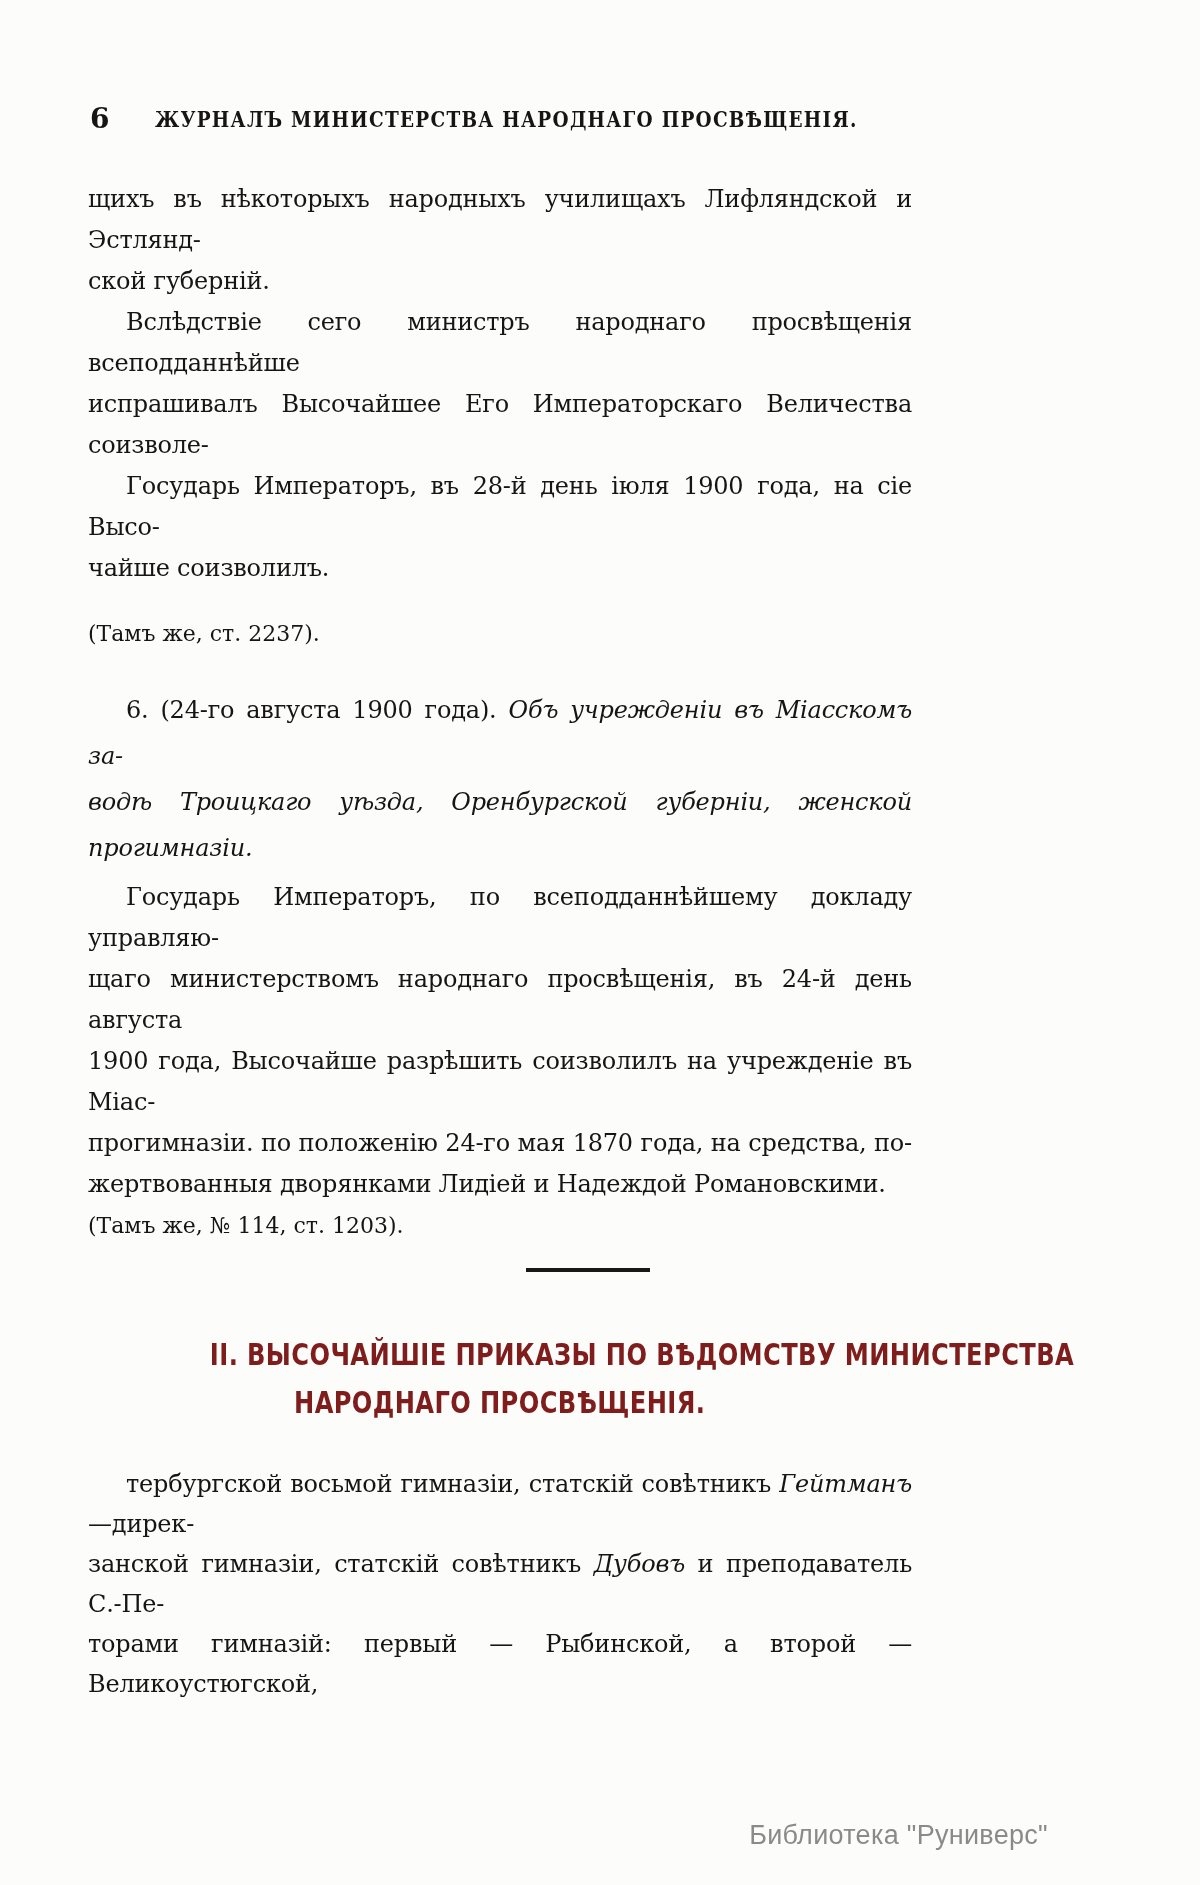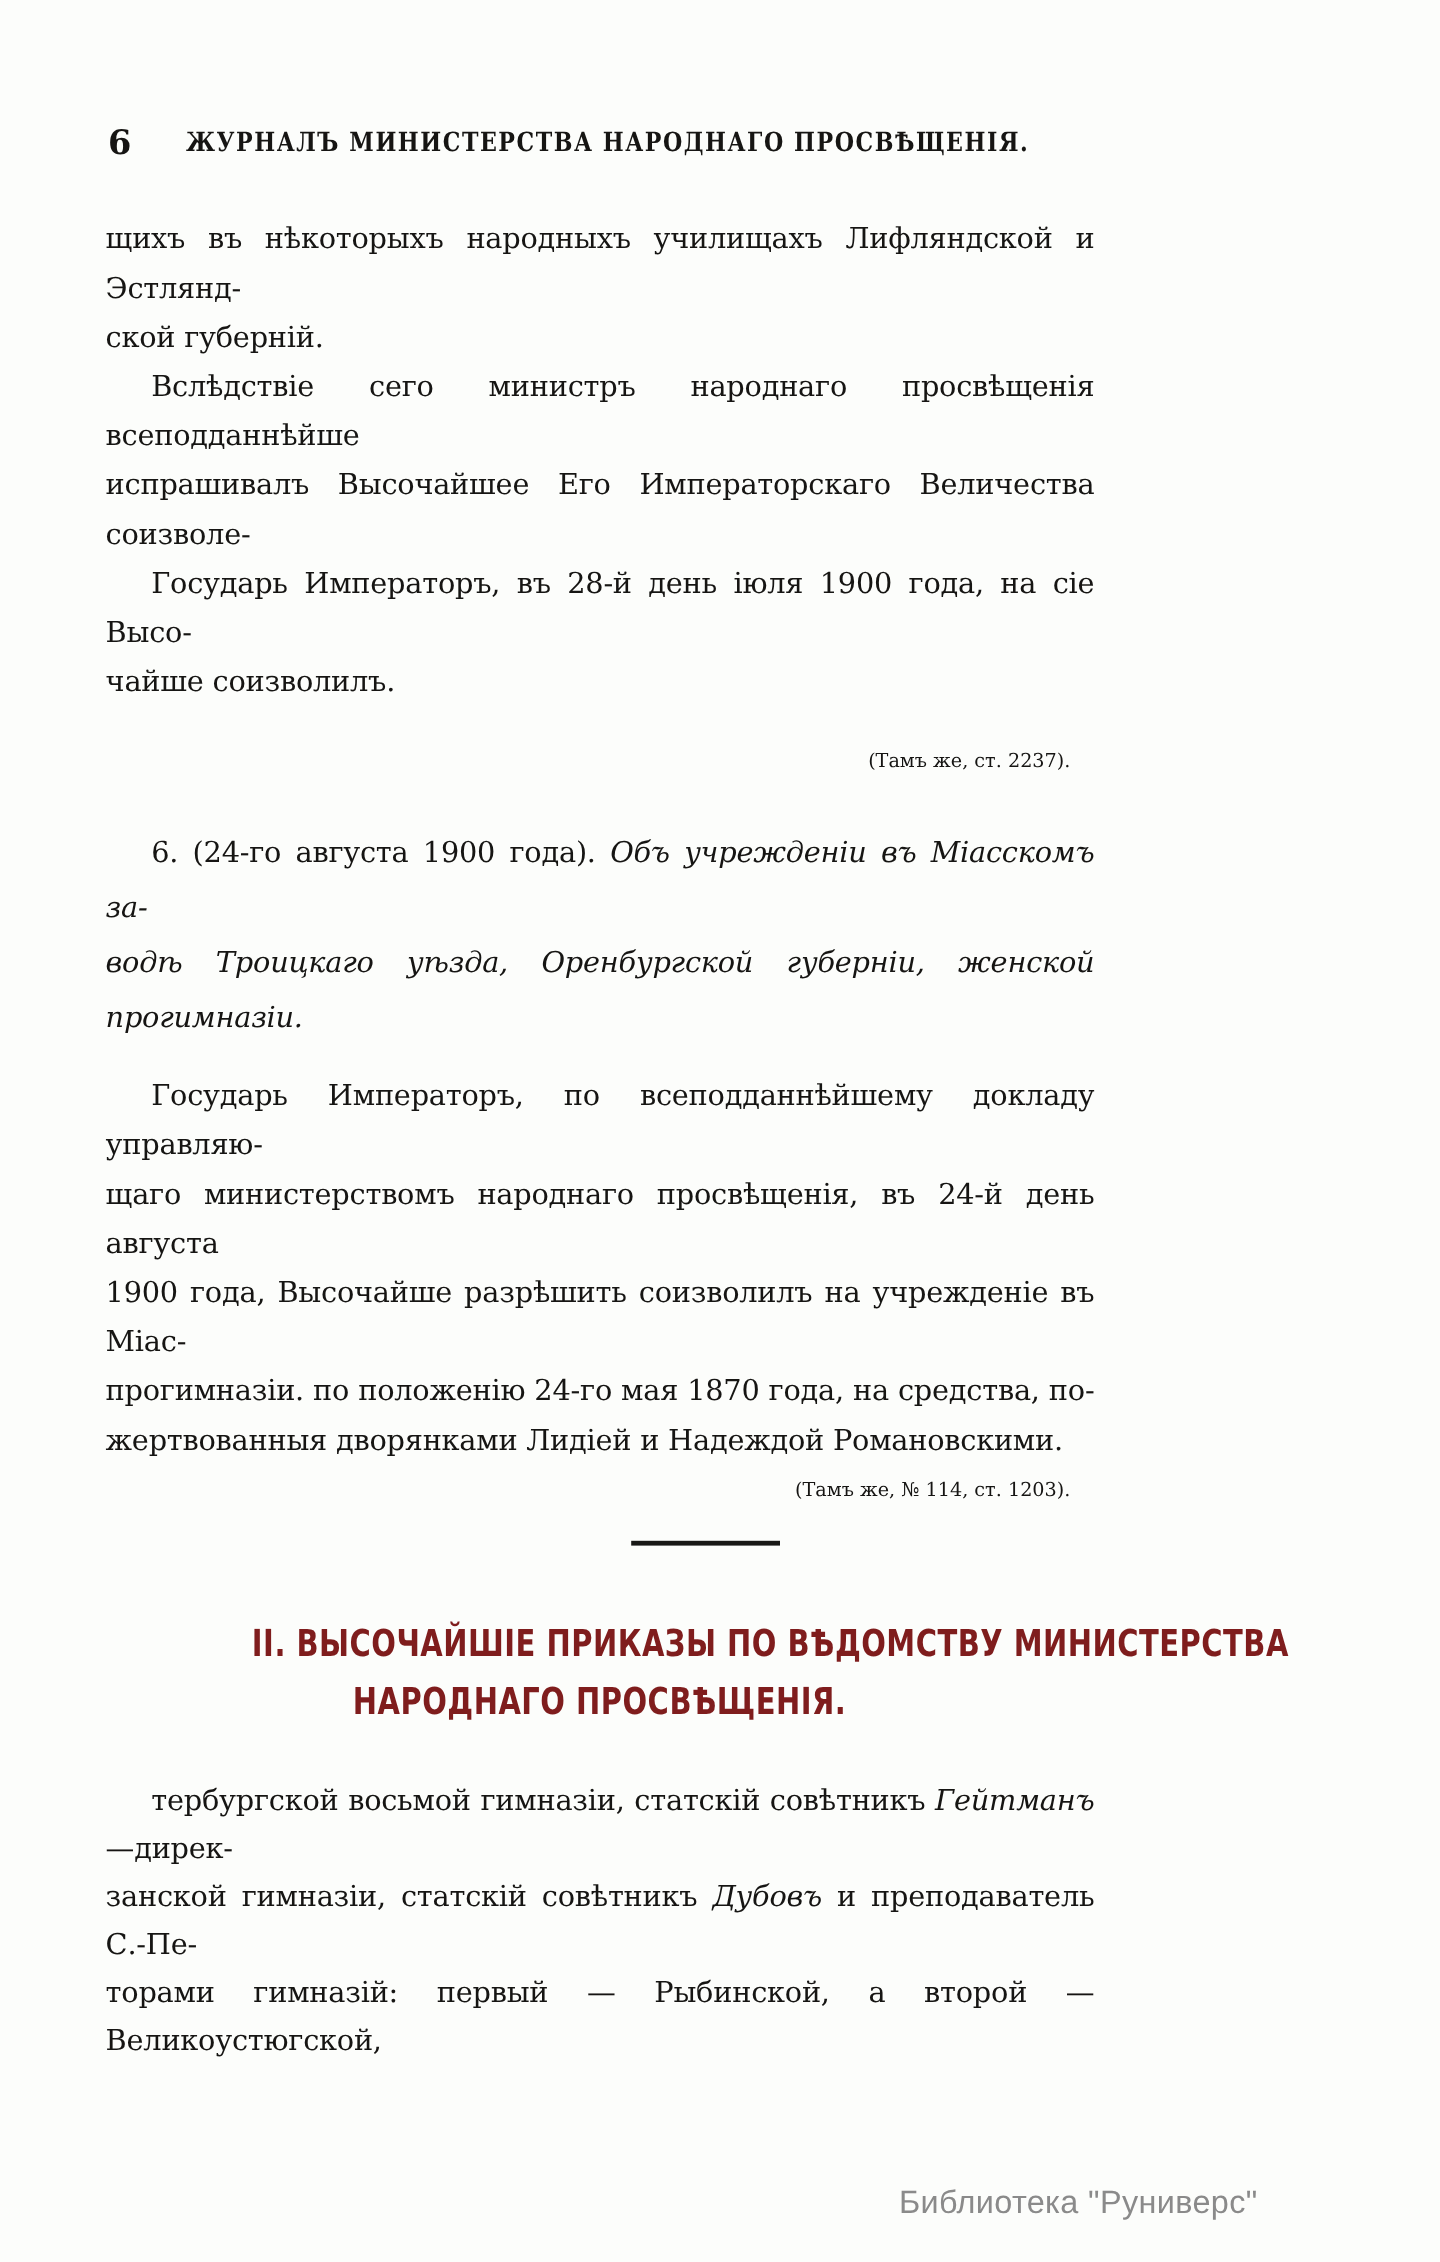--- a/index.html
+++ b/index.html
@@ -30,27 +30,27 @@
     line-height:41px;
     text-align:justify;
     text-align-last:justify;
     overflow:hidden;
   }
   .para .line:last-child { text-align-last:left; }
   .ind .line:first-child { text-indent:38px; }
   .it { font-style:italic; }
 
   .mt-a { margin-top:44px; }
-  .cite { font-size:16px; line-height:41px; text-align:right; padding-right:20px; }
+  .cite { font-size:22px; line-height:41px; text-align:left; padding-right:20px; }
   .cite-a { margin-top:24px; }
 
   .heading6 { margin-top:33px; }
   .heading6 .line { line-height:46px; }
 
-  .para-d { margin-top:22px; }
+  .para-d { margin-top:6px; }
 
   .divider { margin-top:22px; margin-left:438px; width:124px; height:4px; background:#181816; }
 
   
   .sec-heading {
     margin-top:58px; text-align:center;
     font-family:"DejaVu Sans", sans-serif;
     font-weight:bold; font-size:31px; color:#7f1d1d;
   }
   .sec-heading .hline { height:48px; line-height:48px; }

